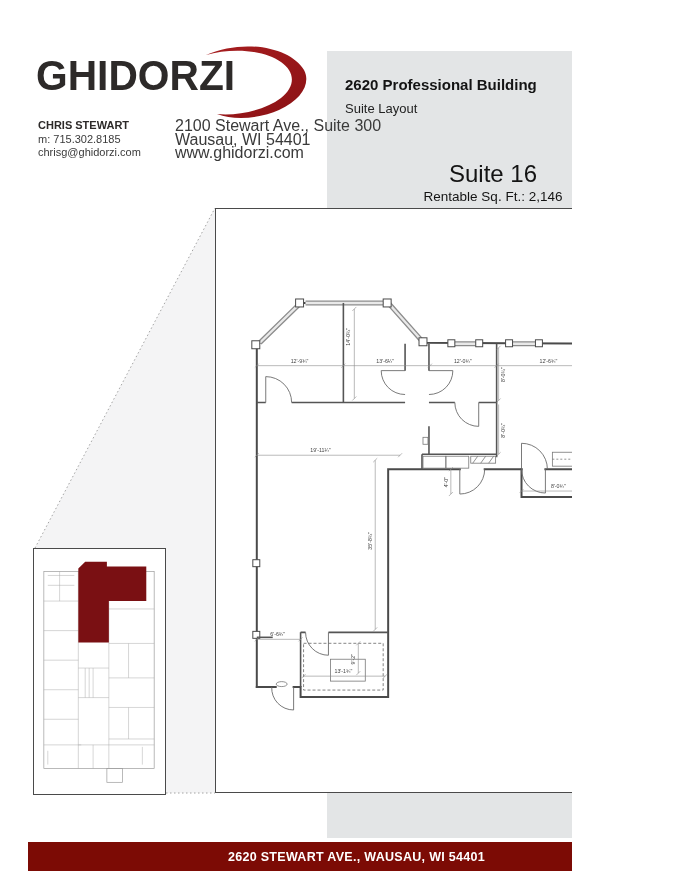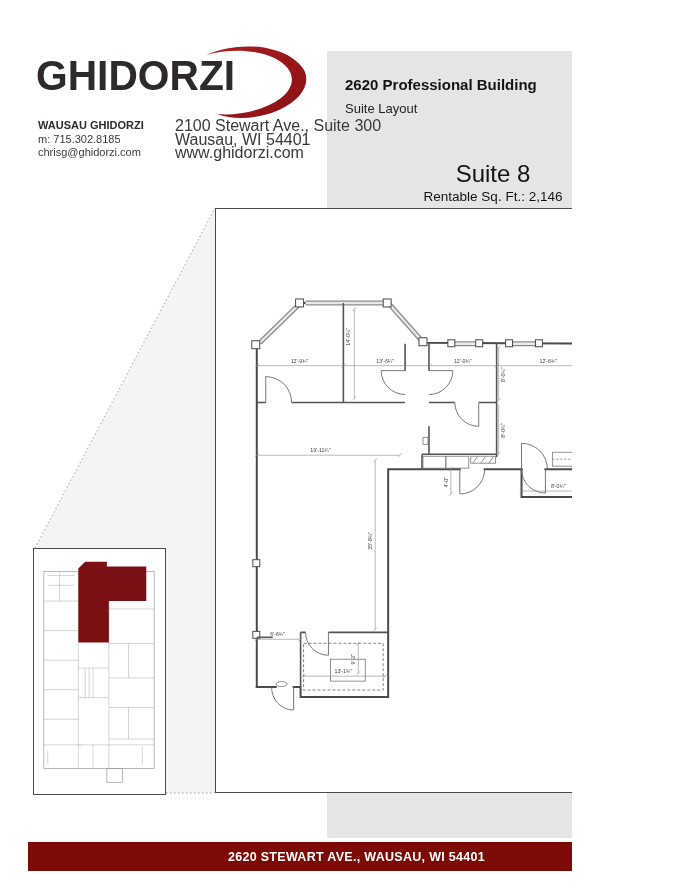--- a/index.html
+++ b/index.html
@@ -49,38 +49,38 @@
       <linearGradient id="swg" x1="0" y1="0" x2="1" y2="1">
         <stop offset="0" stop-color="#a81e20"></stop>
           <stop offset="1" stop-color="#8a1114"></stop>
       </linearGradient>
     </defs>
     <path d="M1,11 C40,-6 86,4 99,26 C106,39 97,56 74,66 C57,74 30,77 12,70
              C34,72 60,66 76,54 C91,42 90,28 76,18 C58,5 25,4 1,11 Z" fill="url(#swg)"></path>
   </svg>
 
   <div class="contact">
-    <div class="name">WAUSAU GHIDORZI</div>
+    <div class="name">CHRIS STEWART</div>
     <div>m: 715.302.8185</div>
     <div>chrisg@ghidorzi.com</div>
   </div>
 
   <div class="company">
     <div>2100 Stewart Ave., Suite 300</div>
     <div>Wausau, WI 54401</div>
     <div>www.ghidorzi.com</div>
   </div>
 
   <div class="hdr">
     <h1>2620 Professional Building</h1>
     <div class="sub">Suite Layout</div>
   </div>
 
   <div class="suite-head">
-    <div class="t">Suite 8</div>
+    <div class="t">Suite 16</div>
     <div class="s">Rentable Sq. Ft.: 2,146</div>
   </div>
 
   <div class="plan-box">
     <svg viewBox="0 0 412 585">
 
       <g stroke="#4a4a4a" stroke-width="2" fill="none" stroke-linecap="square">
         <path d="M41,480 L41,137 L85,94 L173,94 L209,134 L385,135 L385,289 L307,289 L307,261"></path>
         <path d="M307,261 L270,261 M245,261 L173,261 M173,261 L173,490 L85,490 L85,480 L78,480 M60,480 L41,480"></path>
         <path d="M331,261 L385,261"></path>

